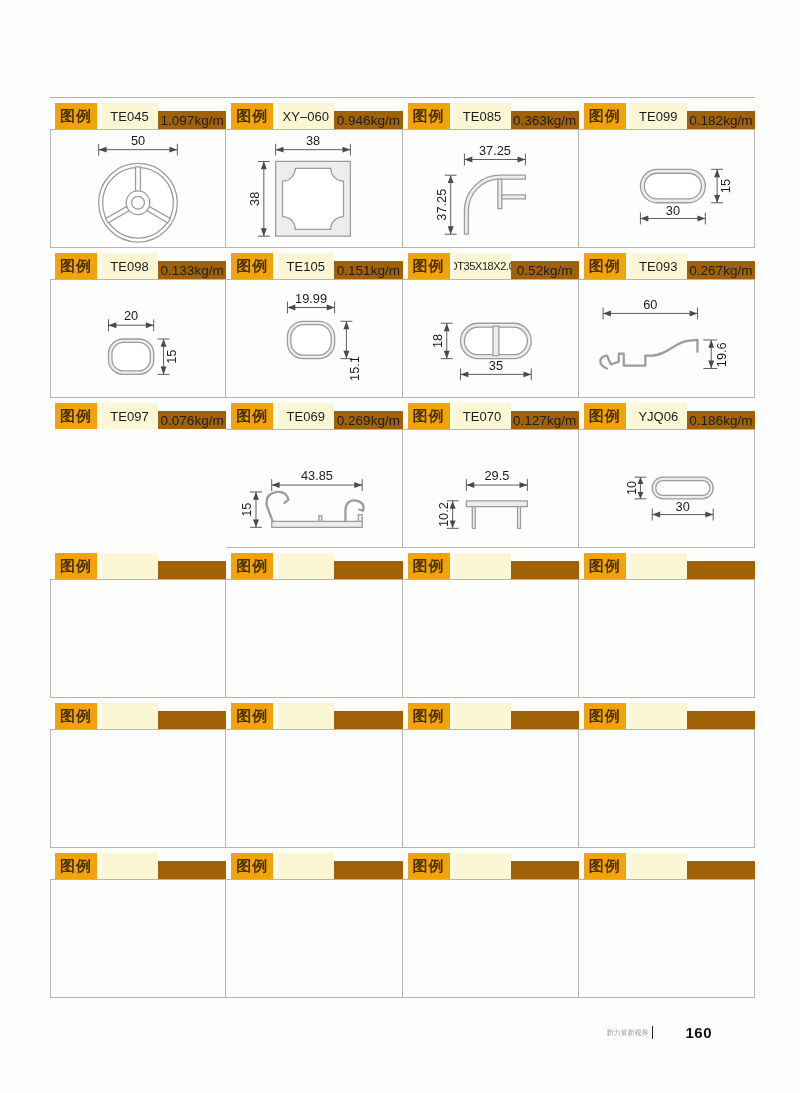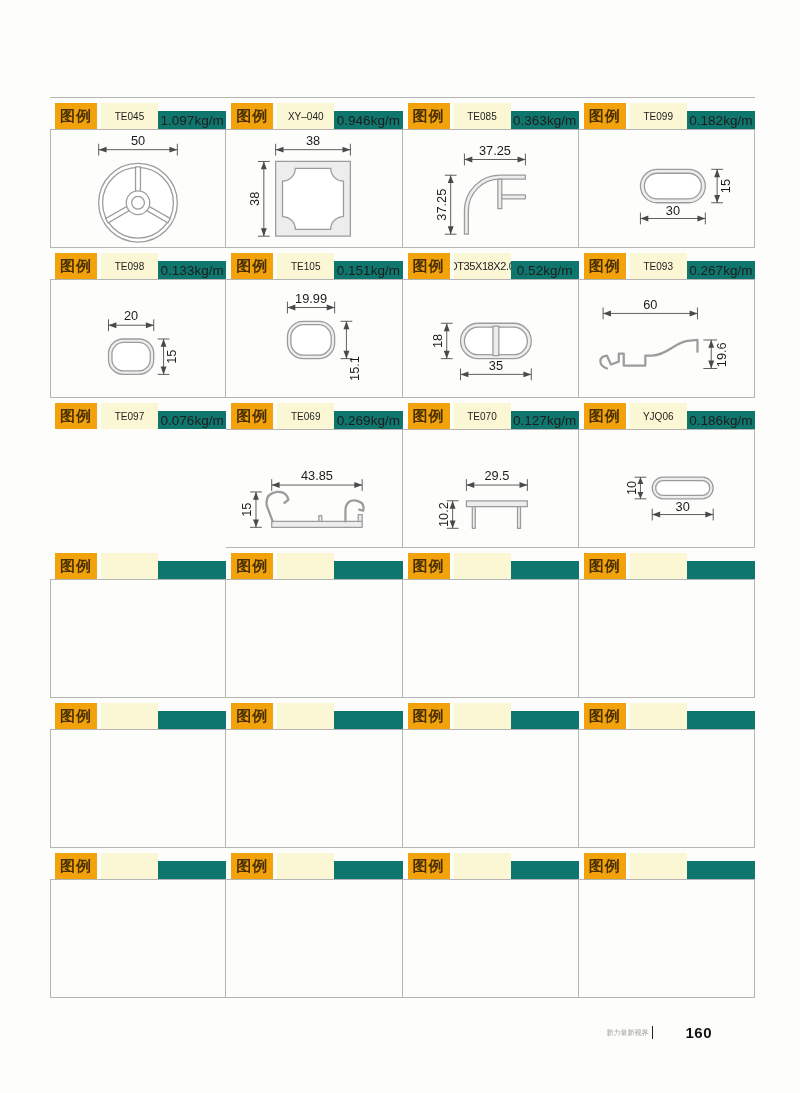--- a/index.html
+++ b/index.html
@@ -5,22 +5,22 @@
   html,body{margin:0;padding:0;background:#ffffff;}
   .sheet{position:relative;width:800px;height:1093px;background:#fdfdfc;overflow:hidden;
          font-family:"Liberation Sans","DejaVu Sans",sans-serif;}
   .top-rule{position:absolute;left:50px;top:97px;width:705px;height:1px;background:#b5b5b5;}
   .grid{position:absolute;left:50px;top:103px;width:705px;}
   .row{display:flex;height:145px;margin-bottom:5px;}
   .cell{width:192px;display:flex;flex-direction:column;box-sizing:border-box;}
   .cell-header{height:26px;display:flex;align-items:stretch;}
   .seg{display:flex;align-items:center;justify-content:center;box-sizing:border-box;overflow:hidden;white-space:nowrap;}
   .seg-legend{width:42px;margin-left:5px;background:#F2A30B;color:#4A3000;font-weight:bold;font-size:15px;letter-spacing:1px;}
-  .seg-code{width:57px;margin-left:4px;background:#FBF7D4;font-size:10px;color:#1d1d1d;}
-  .seg-weight{flex:1;background:#0f766e;font-size:13.5px;color:#1d1d1d;margin-top:8px;}
+  .seg-code{width:57px;margin-left:4px;background:#FBF7D4;font-size:13px;color:#1d1d1d;}
+  .seg-weight{flex:1;background:#a16207;font-size:13.5px;color:#1d1d1d;margin-top:8px;}
   .code-small{font-size:11px;letter-spacing:-0.4px;}
   .cell-body{height:119px;box-sizing:border-box;border:1px solid #b5b5b5;}
   .cell:not(:first-child) .cell-body{border-left:none;}
   svg.draw{display:block;}
   .shape{fill:#ededed;stroke:#9c9c9c;stroke-width:1.3;stroke-linejoin:round;}
   .ring{fill:#ffffff;stroke:#9c9c9c;stroke-width:1.3;}
   .hole{fill:#ffffff;stroke:#9c9c9c;stroke-width:1.3;}
   .wire{fill:none;stroke:#9c9c9c;stroke-width:2.3;stroke-linejoin:round;stroke-linecap:round;}
   .dim{stroke:#4a4a4a;stroke-width:0.9;fill:none;}
   .arr{fill:#4a4a4a;stroke:none;}
@@ -71,21 +71,21 @@
               <circle class="ring" cx="88" cy="74" r="12"></circle>
                 <circle class="ring" cx="88" cy="74" r="6.5"></circle>
             </g>
           </svg>
         </div>
       </div>
 
       <div class="cell">
         <div class="cell-header">
           <span class="seg seg-legend">图例</span>
-          <span class="seg seg-code">XY–040</span>
+          <span class="seg seg-code">XY–060</span>
           <span class="seg seg-weight">0.946kg/m</span>
         </div>
         <div class="cell-body">
           <svg class="draw" width="174" height="117" viewBox="0 0 176 119">
             <g>
               <line class="dim" x1="50" y1="14" x2="50" y2="26"></line>
                 <line class="dim" x1="126" y1="14" x2="126" y2="26"></line>
               <line class="dim" x1="50" y1="20" x2="126" y2="20"></line>
               <polygon class="arr" points="50,20 58,17 58,23"></polygon>
                 <polygon class="arr" points="126,20 118,17 118,23"></polygon>

